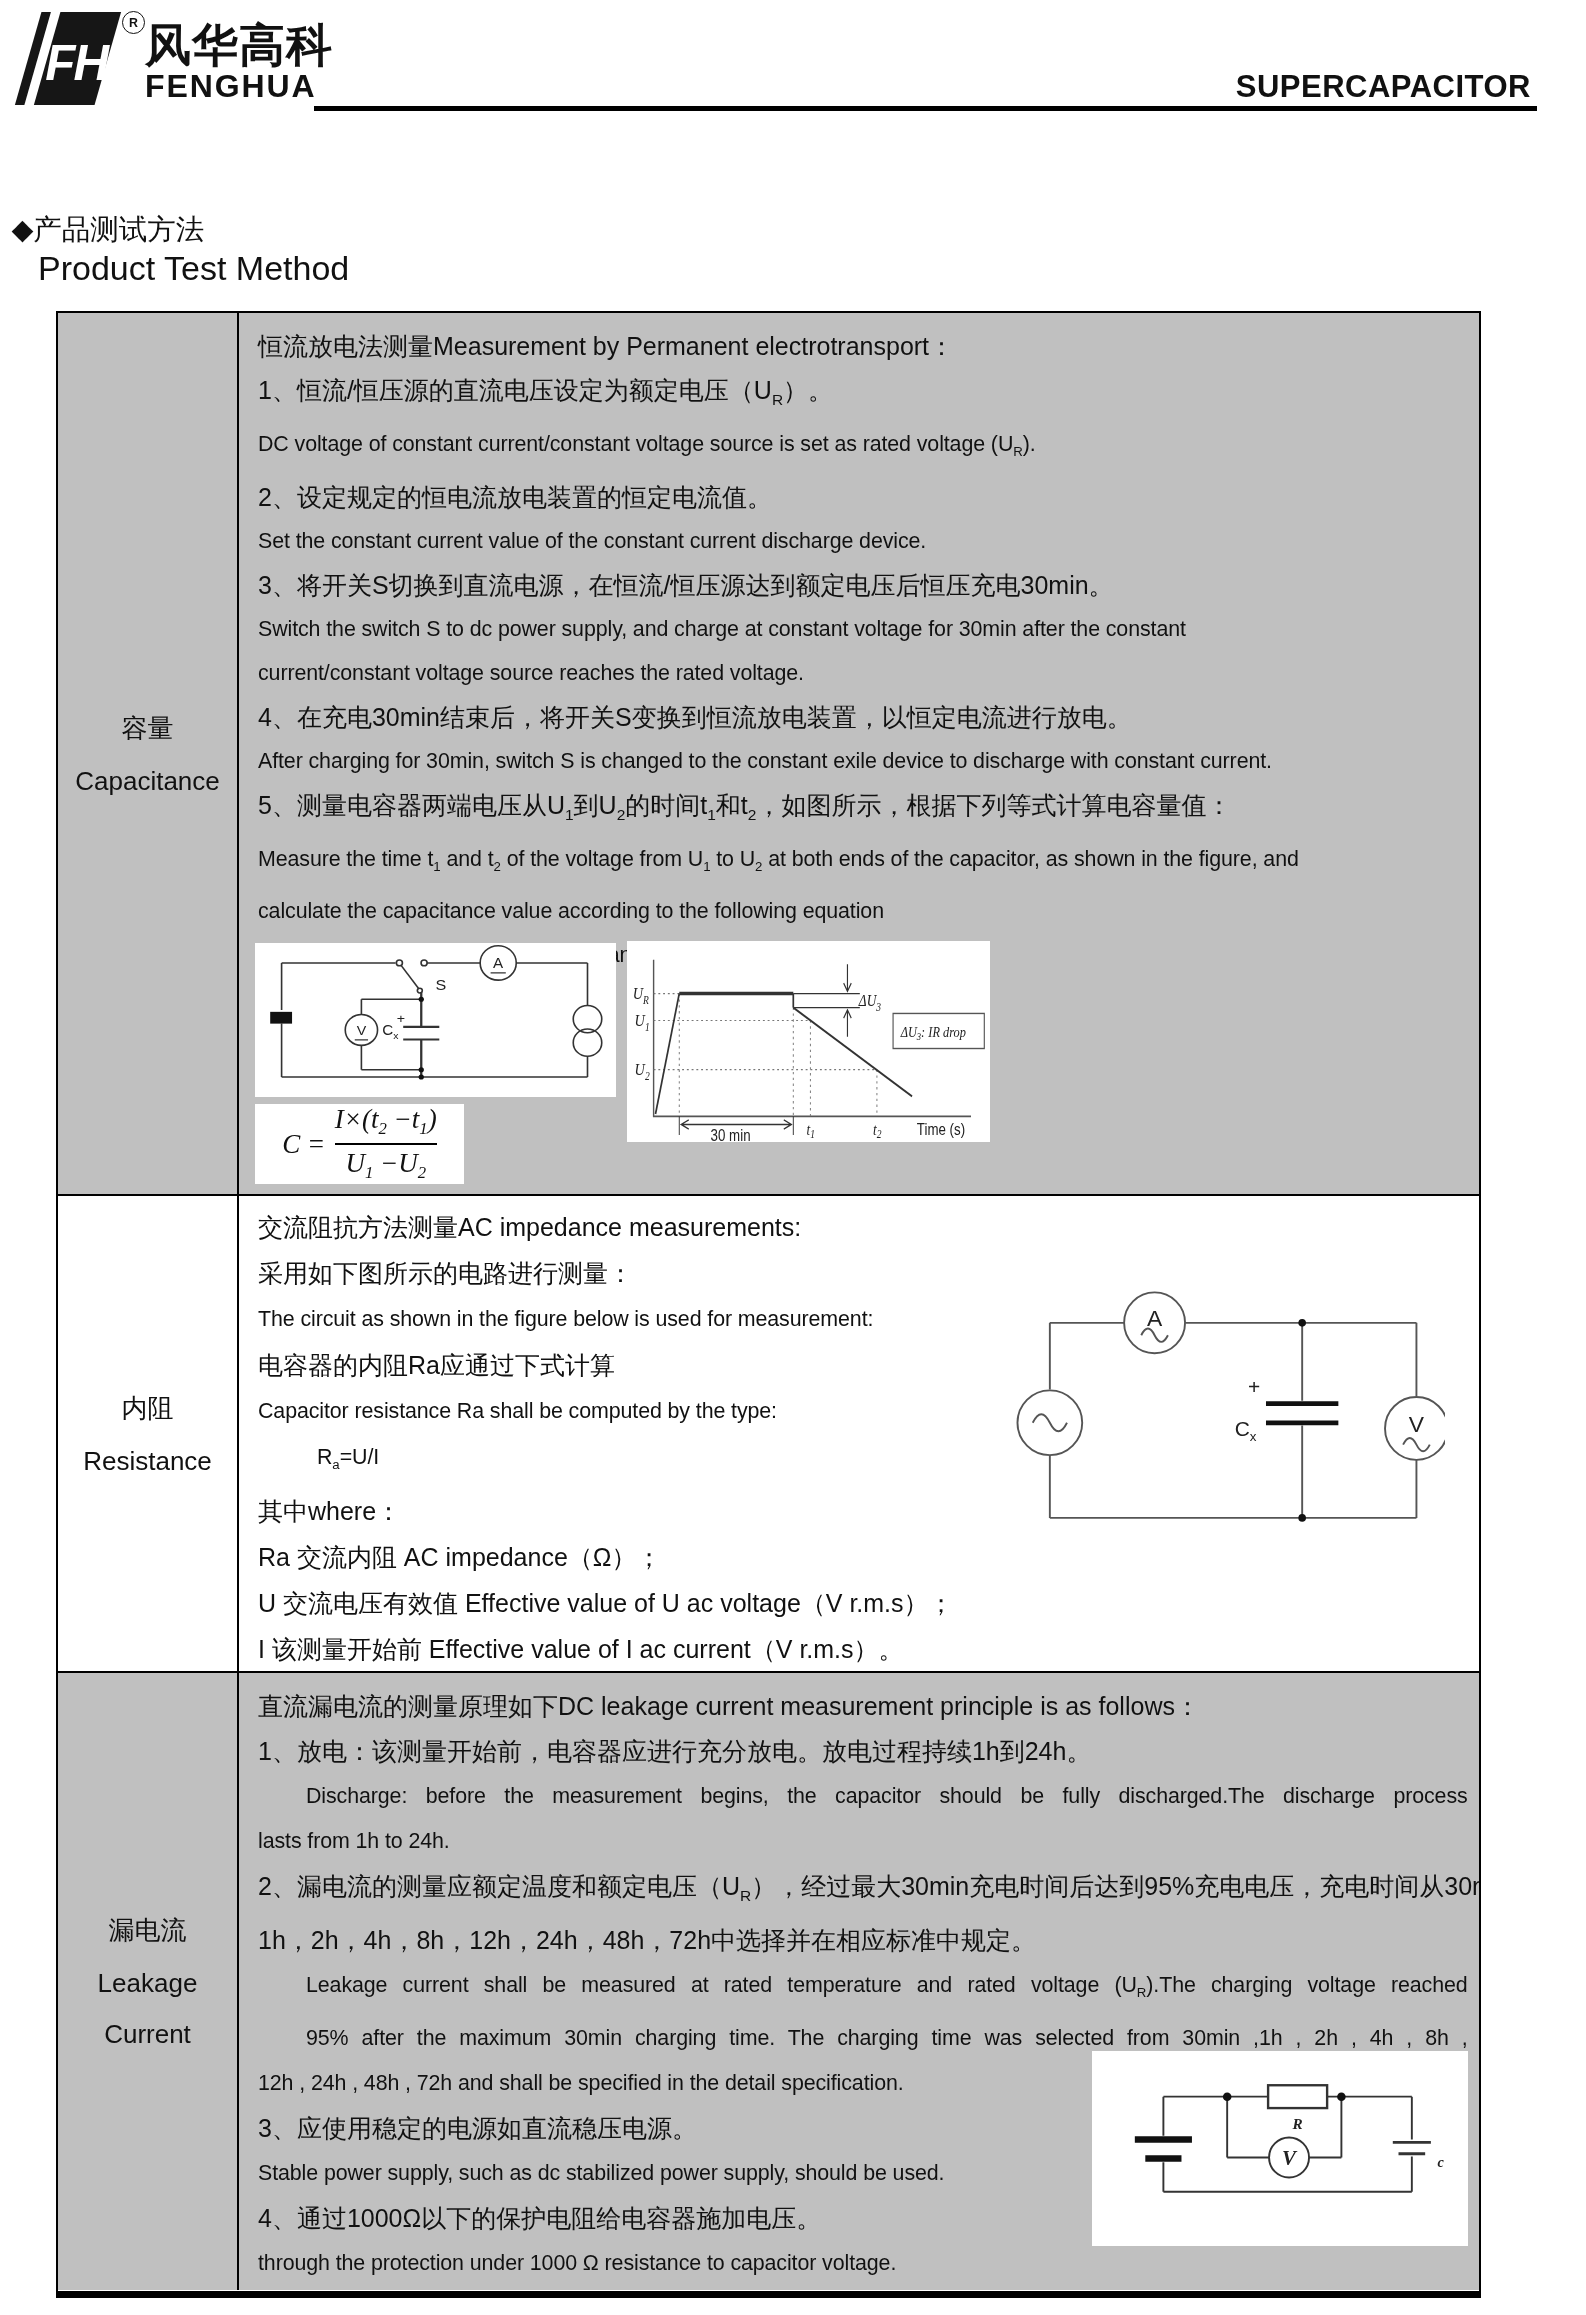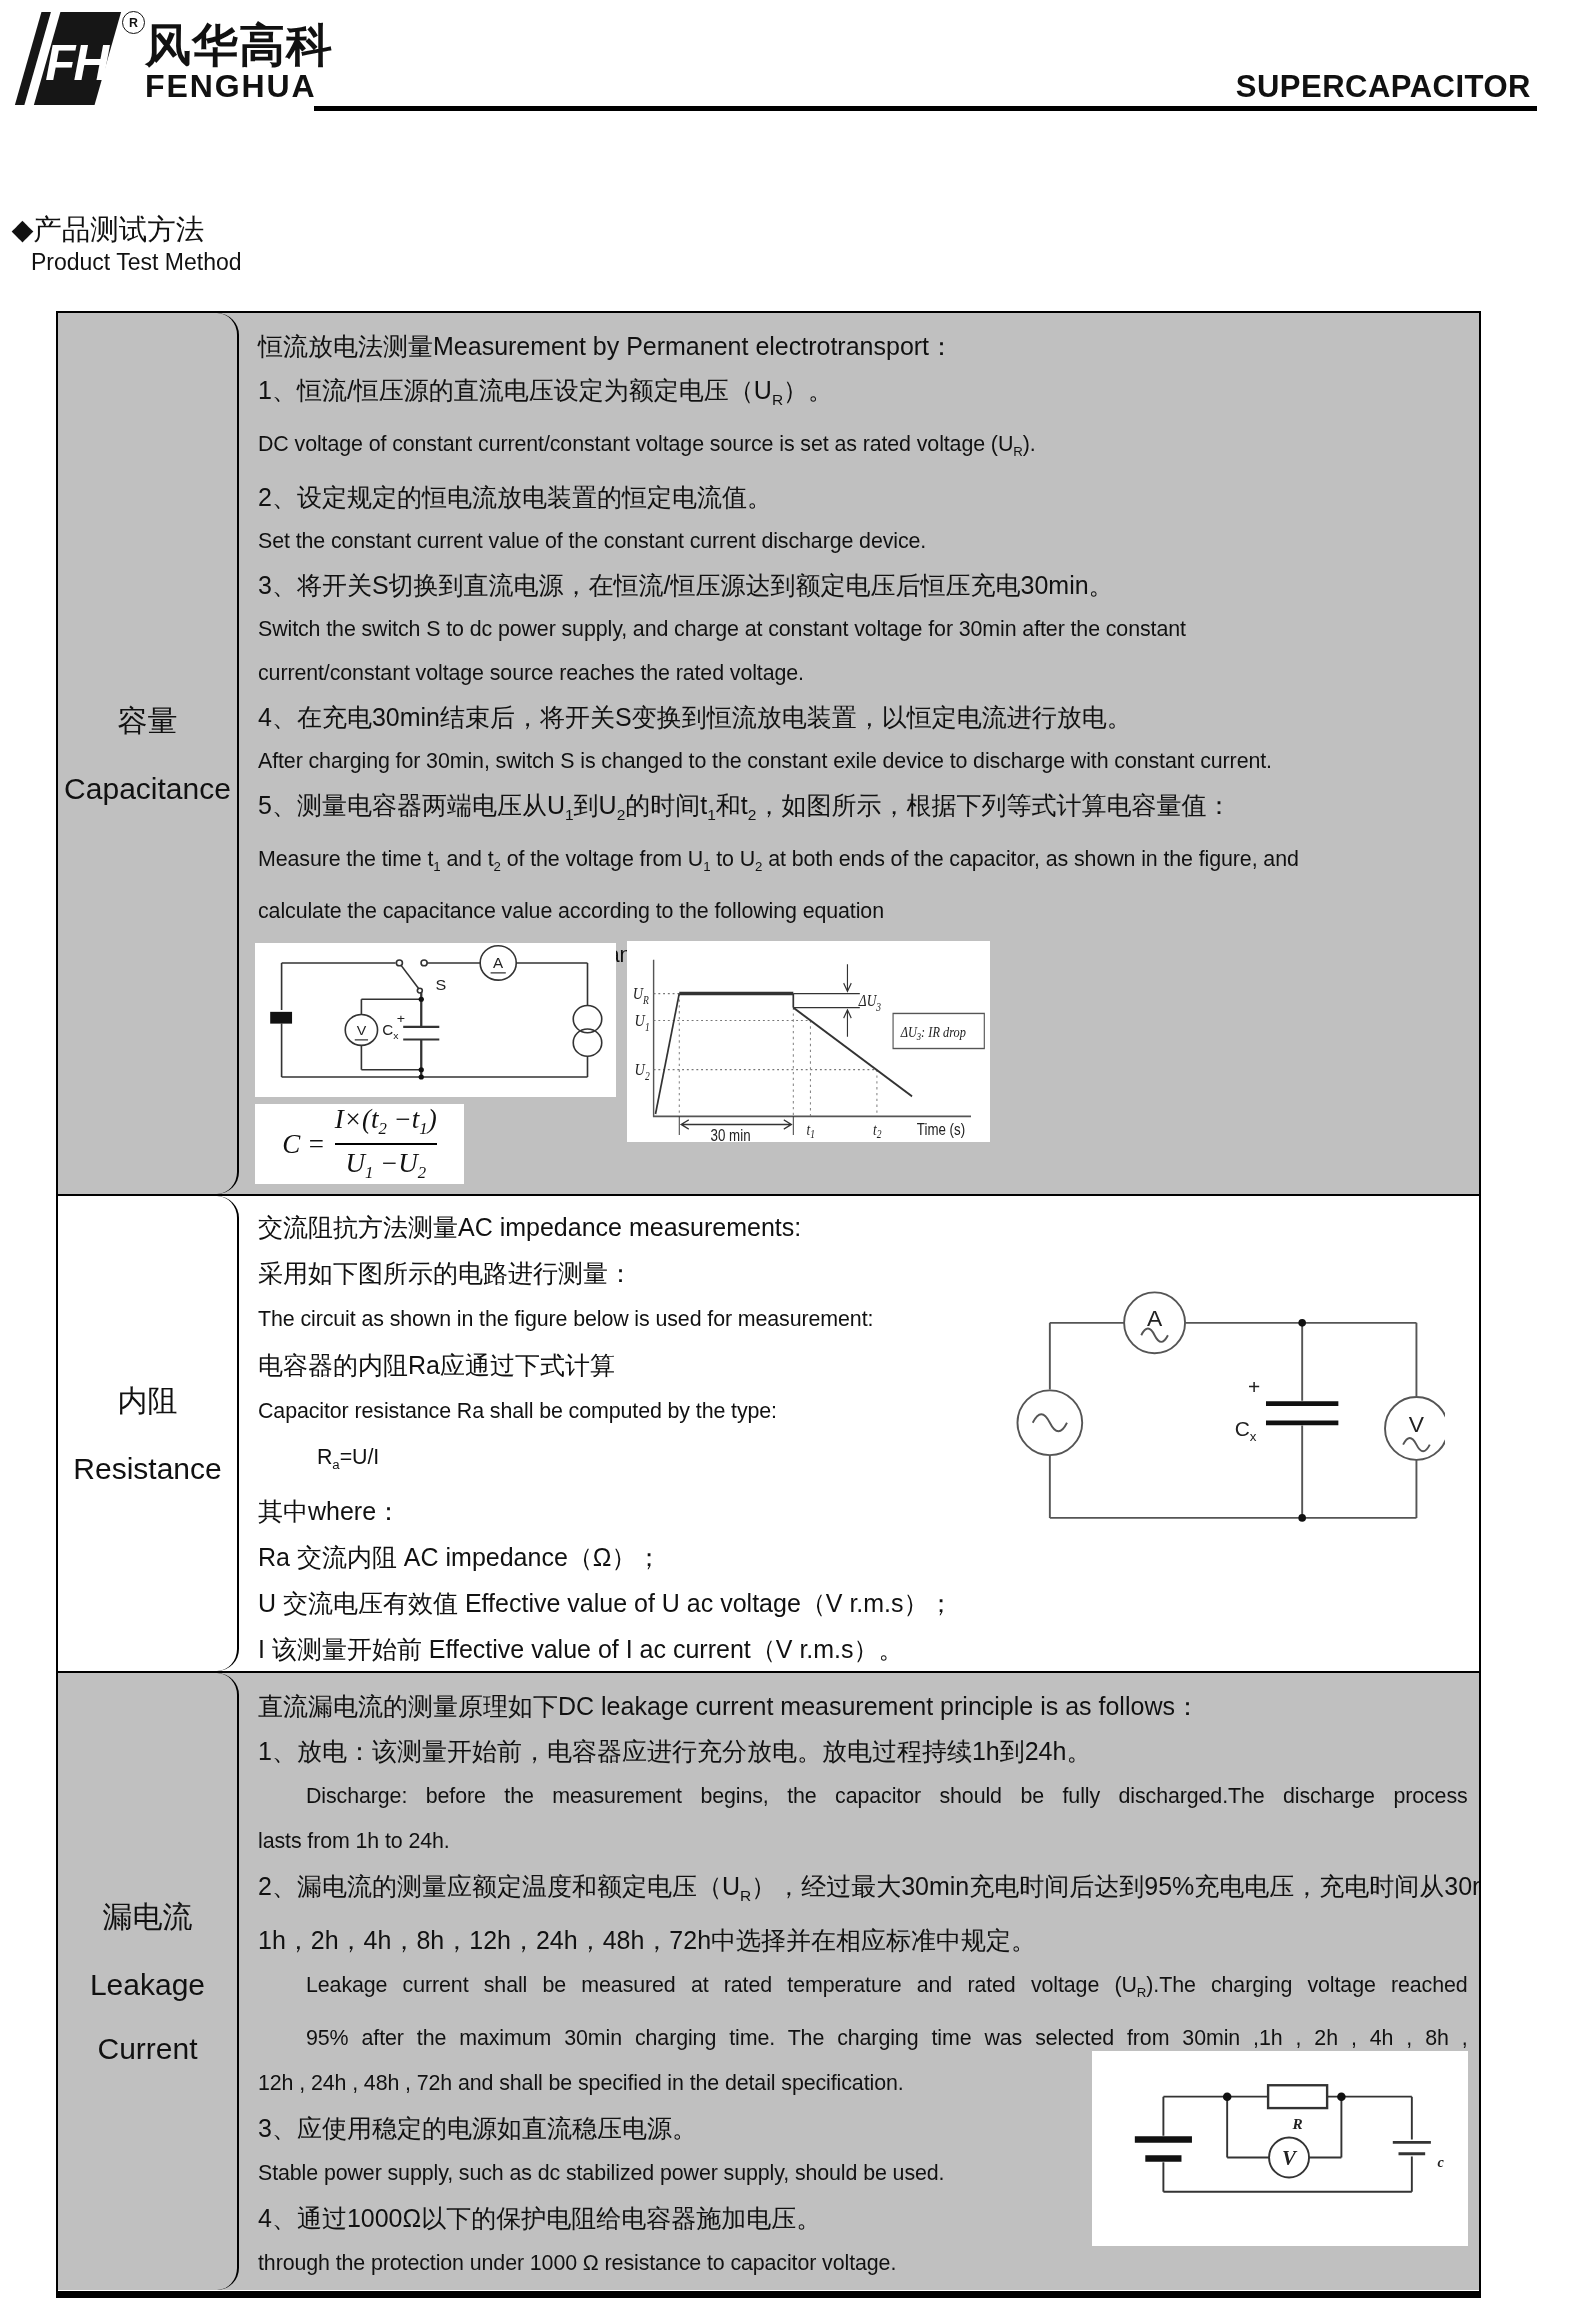--- a/index.html
+++ b/index.html
@@ -14,37 +14,37 @@
     position:absolute; left:122px; top:11.4px; width:21px; height:21px; border:1.9px solid #111;
     border-radius:50%; font-size:12.4px; font-weight:bold; display:flex; align-items:center; justify-content:center;
   }
   .brand { position:absolute; left:145px; top:23px; }
   .brand-cn { font-size:46px; font-weight:bold; letter-spacing:1px; line-height:44px; }
   .brand-en { font-size:32px; font-weight:bold; letter-spacing:1.9px; line-height:38px; }
   .doc-title { position:absolute; top:51px; right:55px; font-size:31px; font-weight:bold; letter-spacing:0.5px;margin-top:18px; }
   .header-rule { position:absolute; left:314px; top:106px; width:1223px; height:4.8px; background:#000; }
   
   .sec-title-cn { position:absolute; left:11.4px; top:211px; font-size:28.5px; }
-  .sec-title-en { position:absolute; left:31px; top:249px; font-size:23px; }
+  .sec-title-en { position:absolute; left:38px; top:249px; font-size:34px; }
   
   .ttable {
     position:absolute; left:56px; top:311px; width:1425px; height:1987px;
     box-sizing:border-box; border:2.9px solid #000; border-bottom-width:7.6px;
     display:flex; flex-direction:column;
   }
   .trow { display:flex; box-sizing:border-box; }
   .trow + .trow { border-top:2.9px solid #000; }
   .r1 { height:881px; }
   .r2 { height:477px; }
   .r3 { height:619px; }
   .gray { background:#c0c0c0; }
   .tlabel {
     width:179px; border-right:2.9px solid #000; box-sizing:content-box;
     display:flex; flex-direction:column; align-items:center; justify-content:center;
-    gap:30px; font-size:30px; text-align:center; flex:none;border-radius:22px;
+    gap:20px; font-size:26px; text-align:center; flex:none;
   }
   .tcontent { position:relative; flex:1; overflow:hidden; }
   .tlines { position:absolute; left:0; top:0; right:0; padding:11.4px 11.4px 0 19px; }
   .lh46 { line-height:44px; }
   .lh47 { line-height:45px; }
   .lh48 { line-height:46px; padding-top:8px; }
   .tline { white-space:nowrap; font-size:25px; }
   .tline.en { font-size:21.4px; letter-spacing:-0.1px; }
   .tline.just { white-space:normal; text-align:justify; text-align-last:justify;margin-left:48px; }
   .tline.indent { padding-left:59px; }

